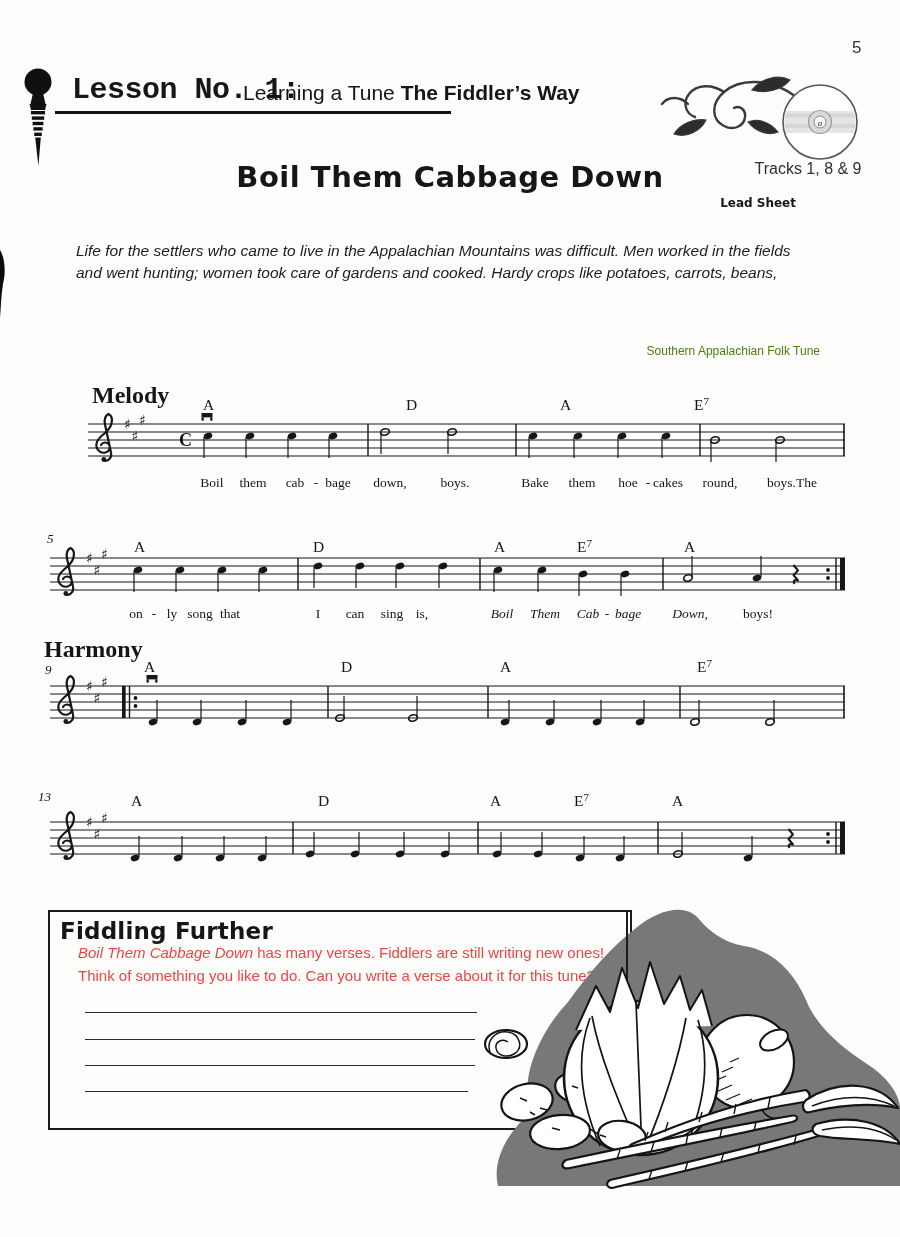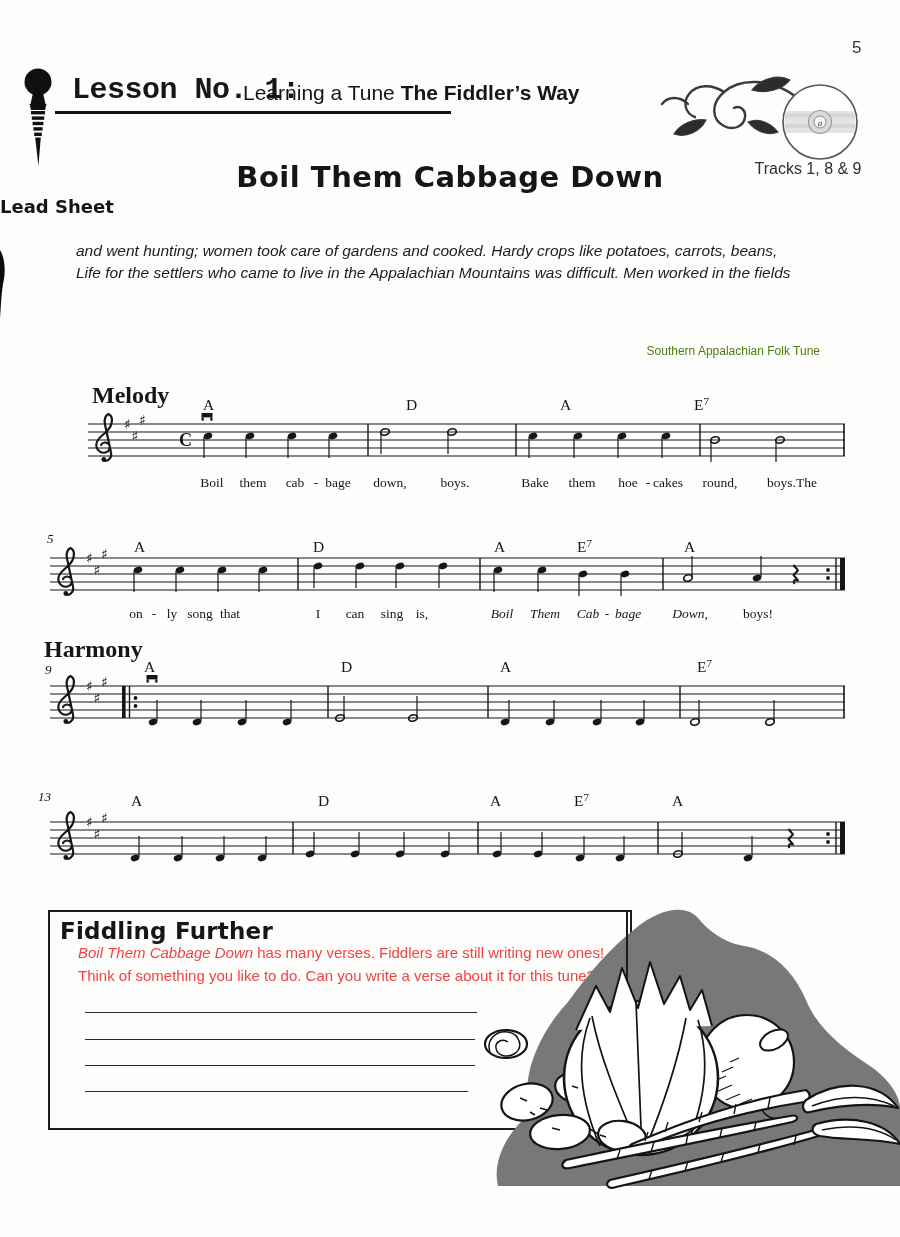--- a/index.html
+++ b/index.html
@@ -8,21 +8,21 @@
   .abs{position:absolute;}
   
   .lesson-title{font-family:"DejaVu Sans",sans-serif;font-weight:bold;font-size:30px;letter-spacing:-0.5px;}
   .lesson-sub{font-size:21px;}
   .lesson-sub b{font-weight:bold;}
   .underline{background:#111;height:3px;}
   .pagenum{font-size:17px;color:#333;}
   
   .tune-title{font-family:"DejaVu Sans",sans-serif;font-weight:bold;font-size:29px;letter-spacing:0.5px;
               width:900px;text-align:center;}
-  .tune-sub{font-family:"DejaVu Sans",sans-serif;font-weight:bold;font-size:18px;width:796px;text-align:left;}
+  .tune-sub{font-family:"DejaVu Sans",sans-serif;font-weight:bold;font-size:12px;width:796px;text-align:right;}
   .tracks{font-size:16px;color:#2e2e2e;width:150px;text-align:center;}
   
   .intro{font-style:italic;font-size:15.5px;line-height:21.5px;color:#1d1d1d;}
   .attribution{font-size:12px;color:#4d7c0f;}
   
   .part-label{font-family:"Liberation Serif",serif;font-weight:bold;font-size:24px;}
   .measure-num{font-family:"Liberation Serif",serif;font-style:italic;font-size:13px;}
   
   .ff-box{border:2px solid #1b1b1b;background:transparent;}
   .ff-heading{font-family:"DejaVu Sans",sans-serif;font-weight:bold;font-size:23px;letter-spacing:0.2px;}
@@ -40,22 +40,22 @@
 <div class="abs lesson-title" style="left:72px;top:73px;font-family:Liberation Mono, monospace;">Lesson No. 1:</div>
 <div class="abs lesson-sub" style="left:243px;top:81px;"><span>Learning a Tune </span><b>The Fiddler’s Way</b></div>
 <div class="abs underline" style="left:55px;top:111px;width:396px;"></div>
 
 <div class="abs tracks" style="left:733px;top:160px;">Tracks 1, 8 &amp; 9</div>
 
 <div class="abs tune-title" style="left:0;top:160px;">Boil Them Cabbage Down</div>
 <div class="abs tune-sub" style="left:0;top:196px;">Lead Sheet</div>
 
 <div class="abs intro" style="left:76px;top:240px;width:770px;">
+  <div>Life for the settlers who came to live in the Appalachian Mountains was difficult. Men worked in the fields</div>
   <div>and went hunting; women took care of gardens and cooked. Hardy crops like potatoes, carrots, beans,</div>
-  <div>Life for the settlers who came to live in the Appalachian Mountains was difficult. Men worked in the fields</div>
 </div>
 
 <div class="abs attribution" style="right:80px;top:344px;">Southern Appalachian Folk Tune</div>
 
 <div class="abs part-label" style="left:92px;top:382px;">Melody</div>
 <div class="abs measure-num" style="left:47px;top:531px;">5</div>
 <div class="abs part-label" style="left:44px;top:636px;">Harmony</div>
 <div class="abs measure-num" style="left:45px;top:662px;">9</div>
 <div class="abs measure-num" style="left:38px;top:789px;">13</div>
 

